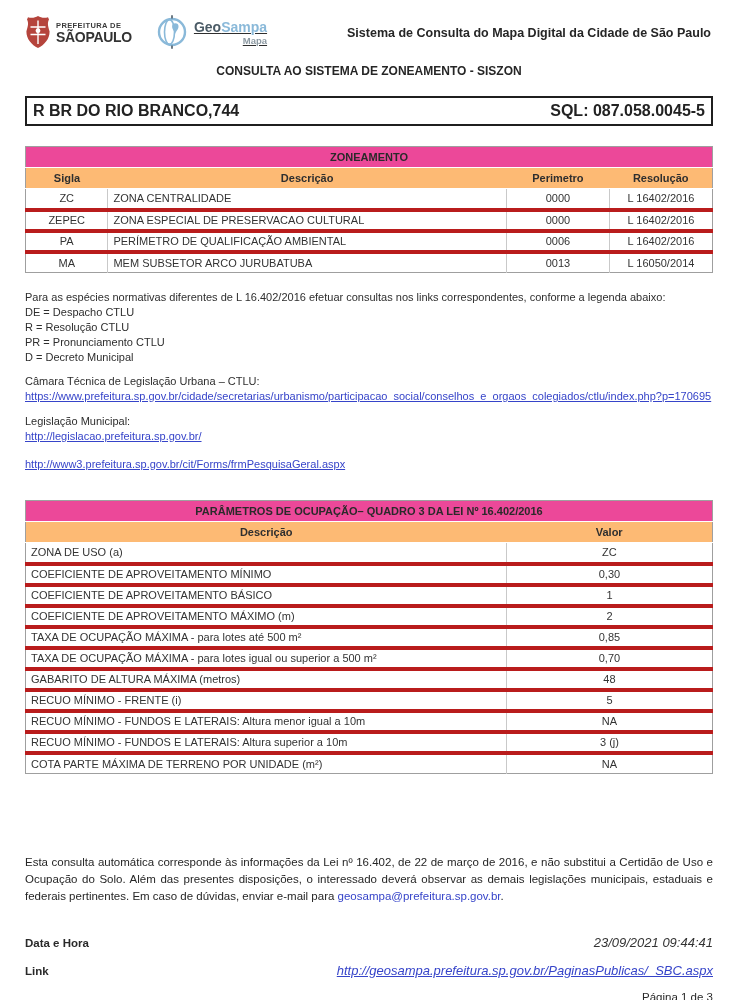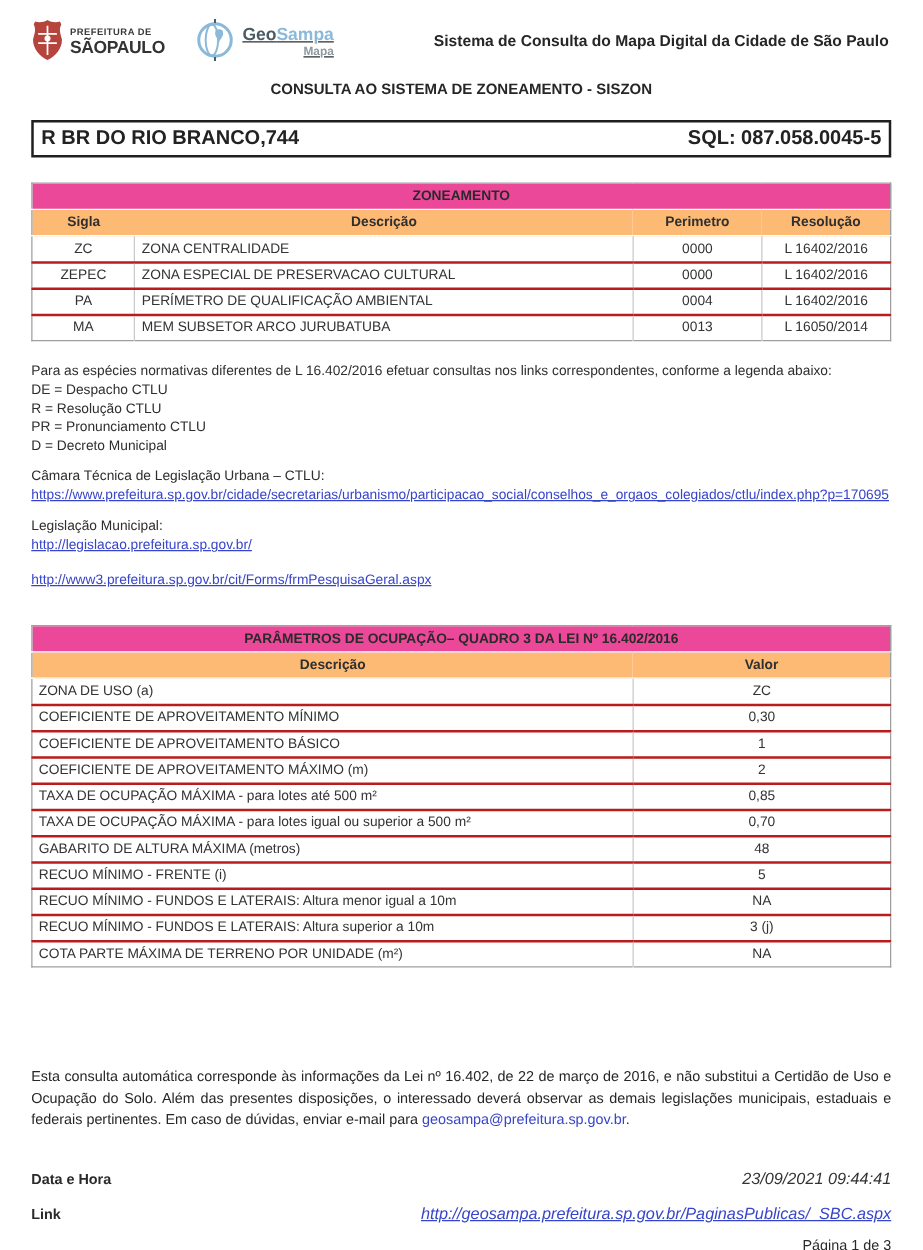--- a/index.html
+++ b/index.html
@@ -35,21 +35,21 @@
   }
 
   
   table { width:100%; border-collapse:collapse; font-size:11px; color:#333; }
   .tbl { border:1px solid #9f9f9f; }
   .tbl-title-cell { font-weight:bold; text-align:center; height:21px; color:#2a2a2a; background:#ec4899; }
   .tbl-head-cell {
     background:#fdba74; font-weight:bold; text-align:center; height:21px; color:#2f2f2f;
     border-top:1px solid #ffffff; border-bottom:1px solid #ffffff;
   }
-  .tbl td.cell { height:21px; border-bottom:2px solid #b91c1c; }
+  .tbl td.cell { height:21px; border-bottom:4px solid #b91c1c; }
   .tbl tr:last-child td.cell { border-bottom:none; }
   td.sep { border-left:1px solid #c9c9c9; }
   .cell-center { text-align:center; }
   .cell-left { text-align:left; padding-left:5px; }
 
   .zone-table { margin-top:20px; }
   .zone-col-sigla { width:12%; }
   .zone-col-desc { width:58%; }
   .zone-col-per { width:15%; }
   .zone-col-leg { width:15%; }
@@ -146,21 +146,21 @@
       </tr>
       <tr>
         <td class="cell cell-center">ZEPEC</td>
         <td class="cell cell-left sep">ZONA ESPECIAL DE PRESERVACAO CULTURAL</td>
         <td class="cell cell-center sep">0000</td>
         <td class="cell cell-center sep">L 16402/2016</td>
       </tr>
       <tr>
         <td class="cell cell-center">PA</td>
         <td class="cell cell-left sep">PERÍMETRO DE QUALIFICAÇÃO AMBIENTAL</td>
-        <td class="cell cell-center sep">0004</td>
+        <td class="cell cell-center sep">0006</td>
         <td class="cell cell-center sep">L 16402/2016</td>
       </tr>
       <tr>
         <td class="cell cell-center">MA</td>
         <td class="cell cell-left sep">MEM SUBSETOR ARCO JURUBATUBA</td>
         <td class="cell cell-center sep">0013</td>
         <td class="cell cell-center sep">L 16050/2014</td>
       </tr>
     </tbody>
   </table>

